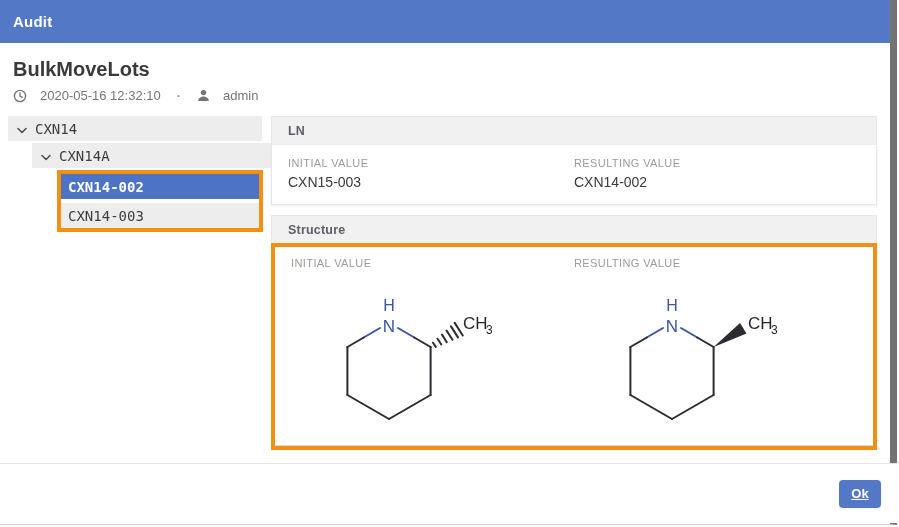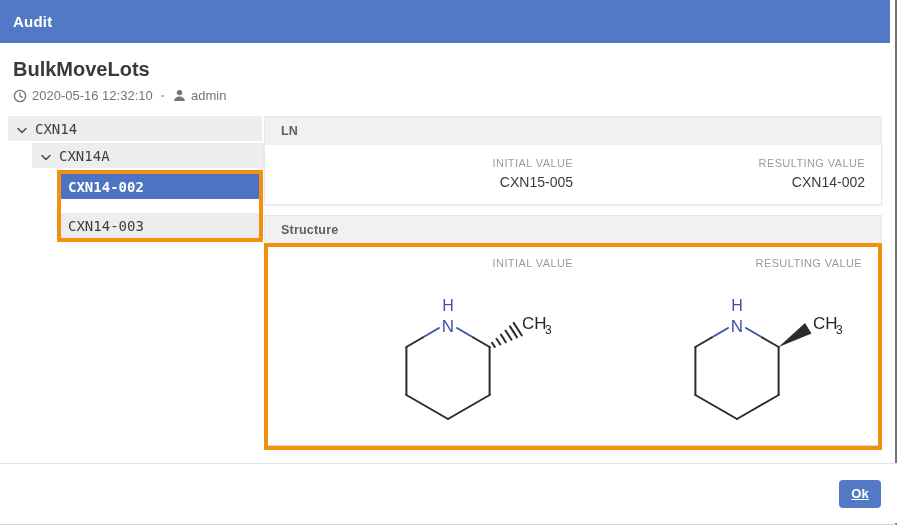--- a/index.html
+++ b/index.html
@@ -1,54 +1,54 @@
 <!DOCTYPE html>
 <html><head>
 <meta charset="utf-8">
 <style>
   * { margin:0; padding:0; box-sizing:border-box; }
   html,body { width:899px; height:527px; background:#ffffff; overflow:hidden;
               font-family:"Liberation Sans", sans-serif; }
   .app { position:relative; width:897px; height:525px; background:#fff;
-         border-right:2px solid #737373; border-bottom:1px solid #d9d9d9; }
+         border-right:7px solid #737373; border-bottom:1px solid #d9d9d9; }
 
   
   .dialog-header { width:890px; height:43px; background:#5379c6; display:flex; align-items:center; }
   .dialog-title { color:#ffffff; font-size:15px; font-weight:bold; padding-left:13px; letter-spacing:.2px; }
 
   
   .meta-block { padding:15px 0 0 13px; }
   .action-name { font-size:20px; font-weight:bold; color:#3a3a3a; }
-  .meta-row { margin-top:7px; display:flex; align-items:center; gap:5px;
+  .meta-row { margin-top:7px; display:flex; align-items:center; gap:13px;
               font-size:13px; color:#757575; }
   .meta-row svg { display:block; }
   .dot-sep { color:#9a9a9a; font-weight:bold; padding:0 3px; }
 
   
   .content { display:flex; margin-top:13px; }
 
   
   .tree { margin-left:8px; width:254px; flex:0 0 254px;
           font-family:"DejaVu Sans Mono", monospace; font-size:14px; color:#3d3d3d; }
   .trow { height:25px; display:flex; align-items:center; background:#ededed; margin-bottom:2px; }
   .trow .chev { margin:0 8px 0 9px; flex:0 0 auto; }
   .trow-l1 { width:254px; }
   .trow-l2 { width:254px; margin-left:24px; }
   .leaf-box { margin-left:49px; width:206px; border:4px solid #f29111; }
   .leaf-box .trow { width:100%; margin-bottom:0; padding-left:7px; }
-  .leaf-box .trow + .trow { margin-top:14px; }
+  .leaf-box .trow + .trow { margin-top:4px; }
   .trow-selected { background:#4d74c4; color:#ffffff; font-weight:bold; }
 
   
-  .panel { flex:1; margin-left:2px; margin-right:13px; }
+  .panel { flex:1; margin-left:9px; margin-right:13px; }
   .card-header { height:28px; background:#f1f1f1; border:1px solid #e7e7e7; border-bottom:none;
                  display:flex; align-items:center; padding-left:16px;
                  font-size:12.5px; font-weight:bold; color:#5d6068; letter-spacing:.2px; }
   .card-body { background:#fff; border:1px solid #e7e7e7; border-top:1px solid #ededed;
-               box-shadow:0 1px 2px rgba(0,0,0,.08);text-align:right; }
+               box-shadow:0 1px 2px rgba(0,0,0,.08); }
   .ln-body { display:flex; padding:12px 16px 14px 16px; }
   .val-col { width:50%; }
   .field-label { font-size:11px; color:#9b9b9b; letter-spacing:.4px; }
   .field-value { font-size:14px; color:#3b3b3b; margin-top:5px; }
 
   .structure-card { margin-top:10px;border-radius:13px; }
   .structure-body { border:4px solid #f29111; background:#fff; height:207px; box-shadow:none; }
   .structure-inner { border-bottom:1px solid #dcdcdc; height:100%; padding:10px 16px 0 16px; }
   .struct-cols { display:flex; height:100%; }
   .struct-col { width:50%; }
@@ -129,21 +129,21 @@
 
     <div class="panel">
 
       <div class="ln-card">
         <div class="card-header">
           <span>LN</span>
         </div>
         <div class="card-body ln-body">
           <div class="val-col">
             <div class="field-label">INITIAL VALUE</div>
-            <div class="field-value">CXN15-005</div>
+            <div class="field-value">CXN15-003</div>
           </div>
           <div class="val-col">
             <div class="field-label">RESULTING VALUE</div>
             <div class="field-value">CXN14-002</div>
           </div>
         </div>
       </div>
 
       <div class="structure-card">
         <div class="card-header">

